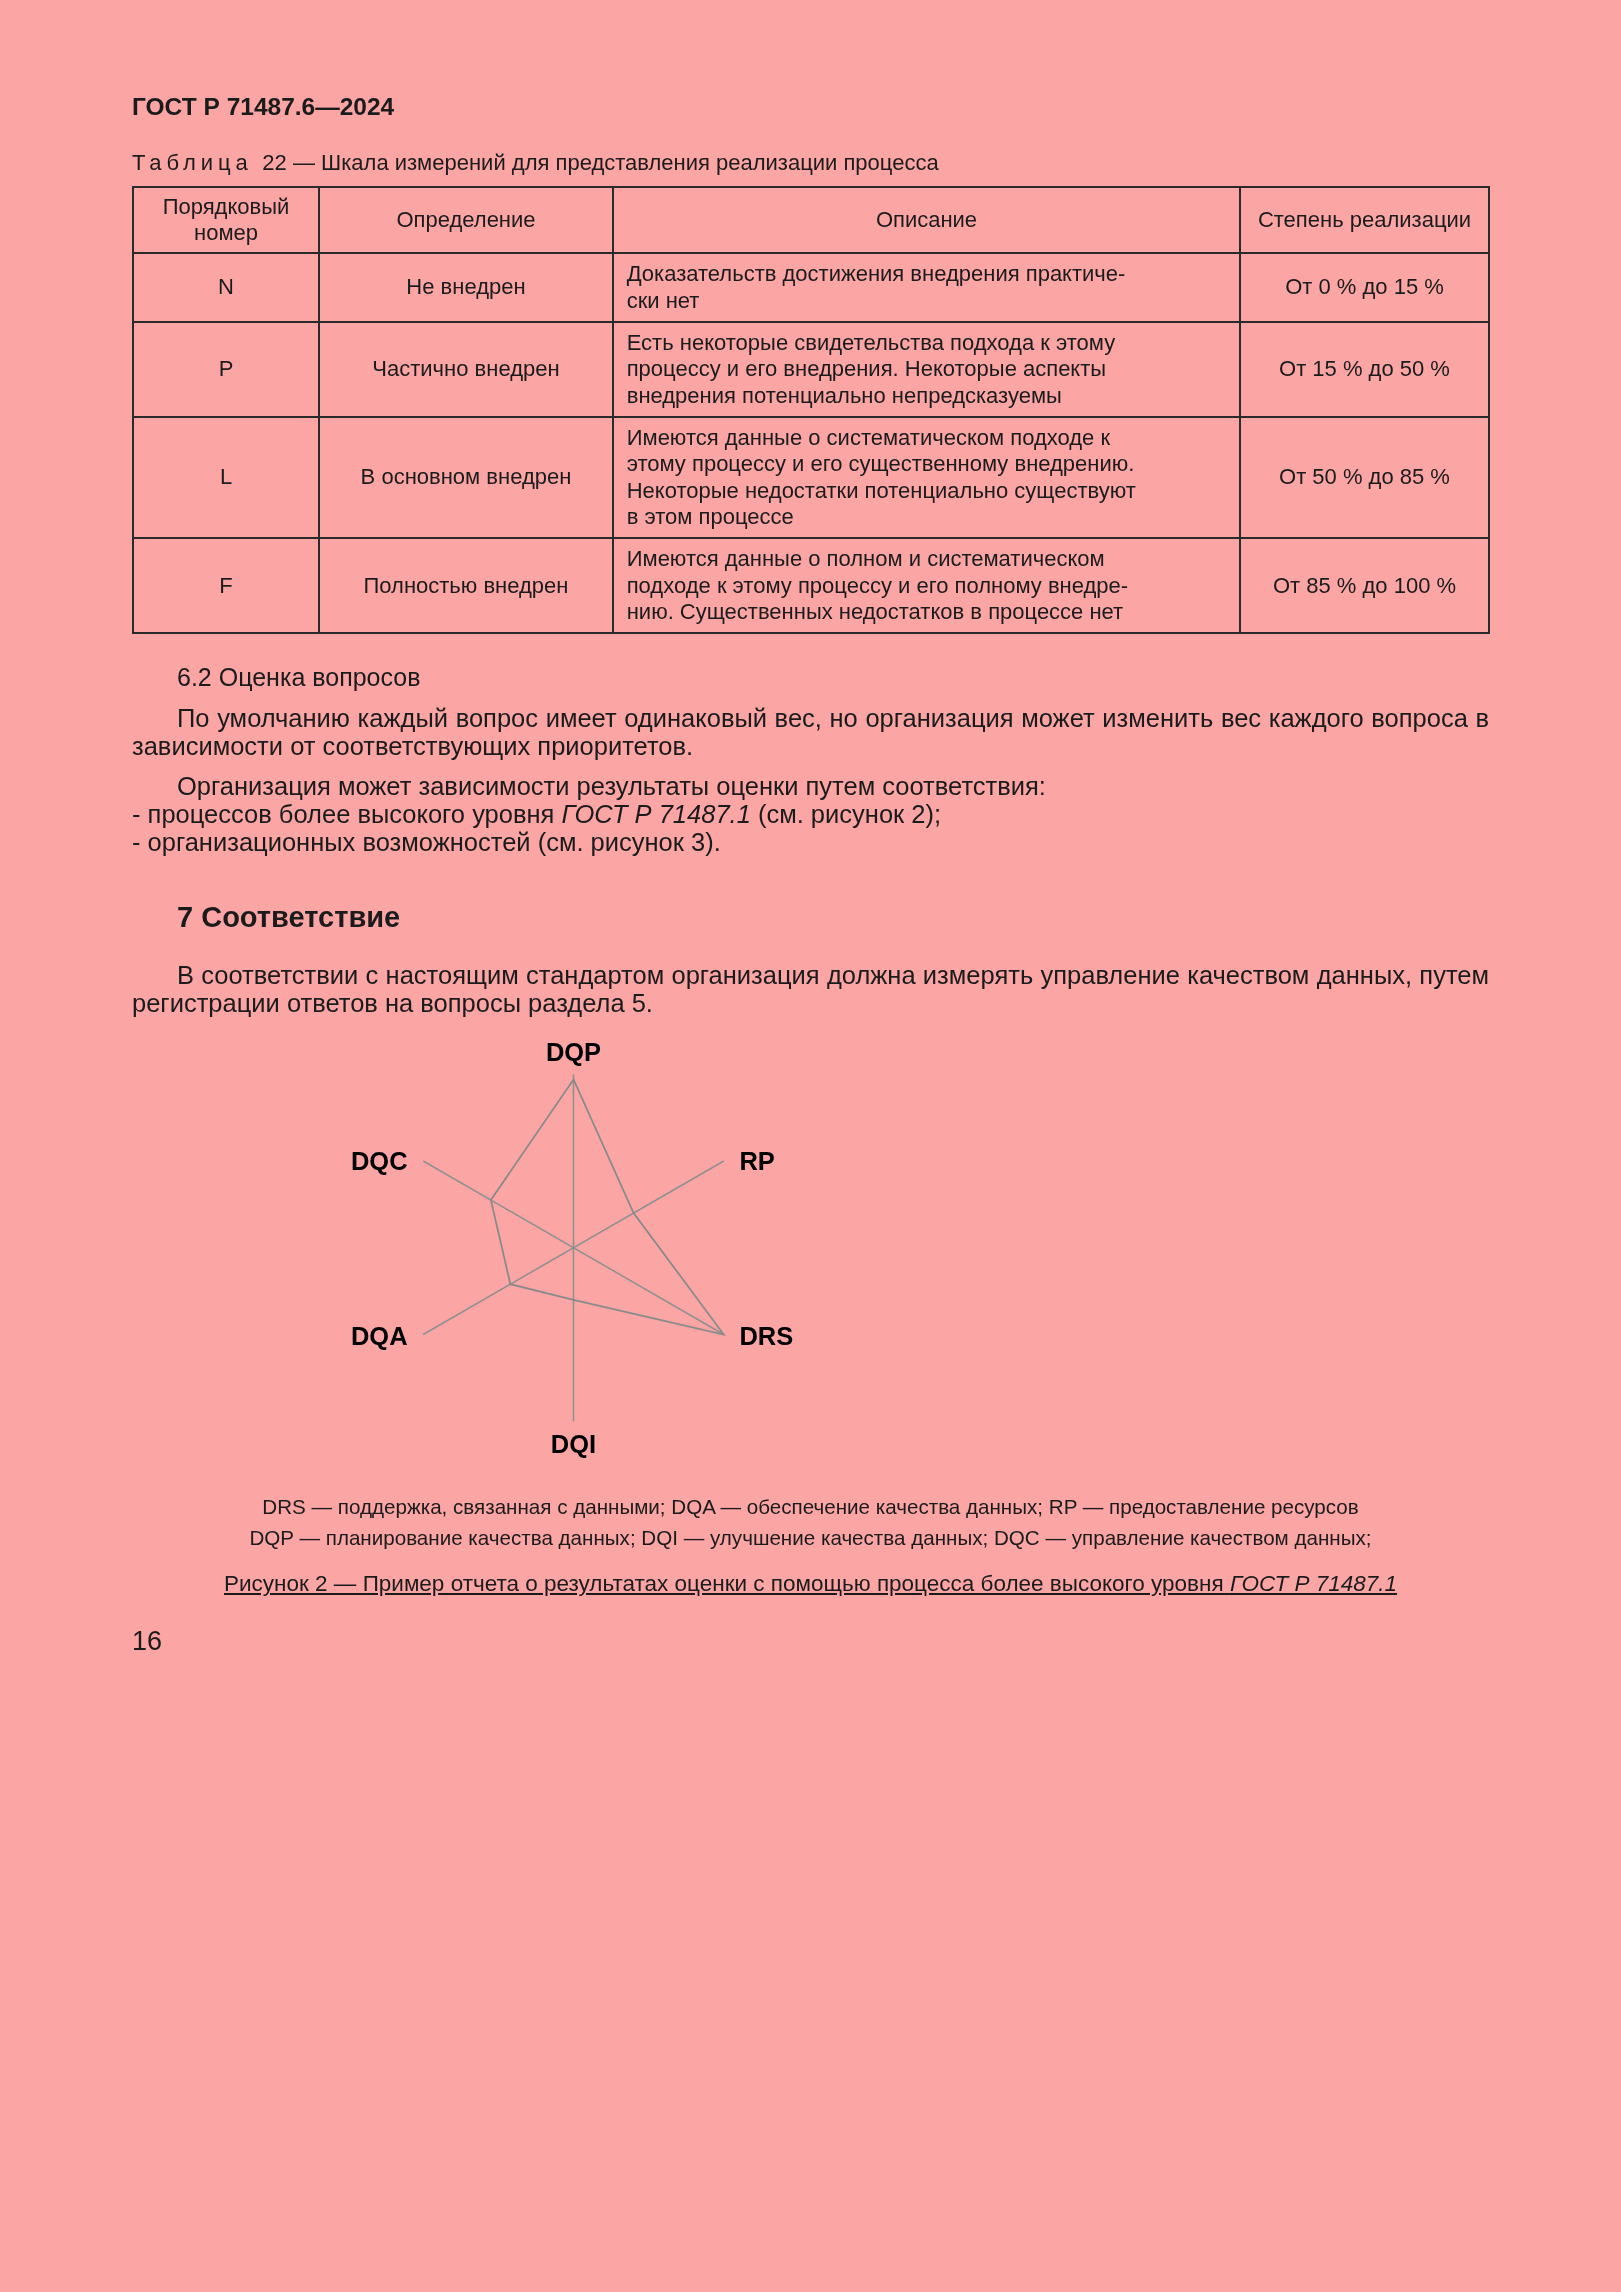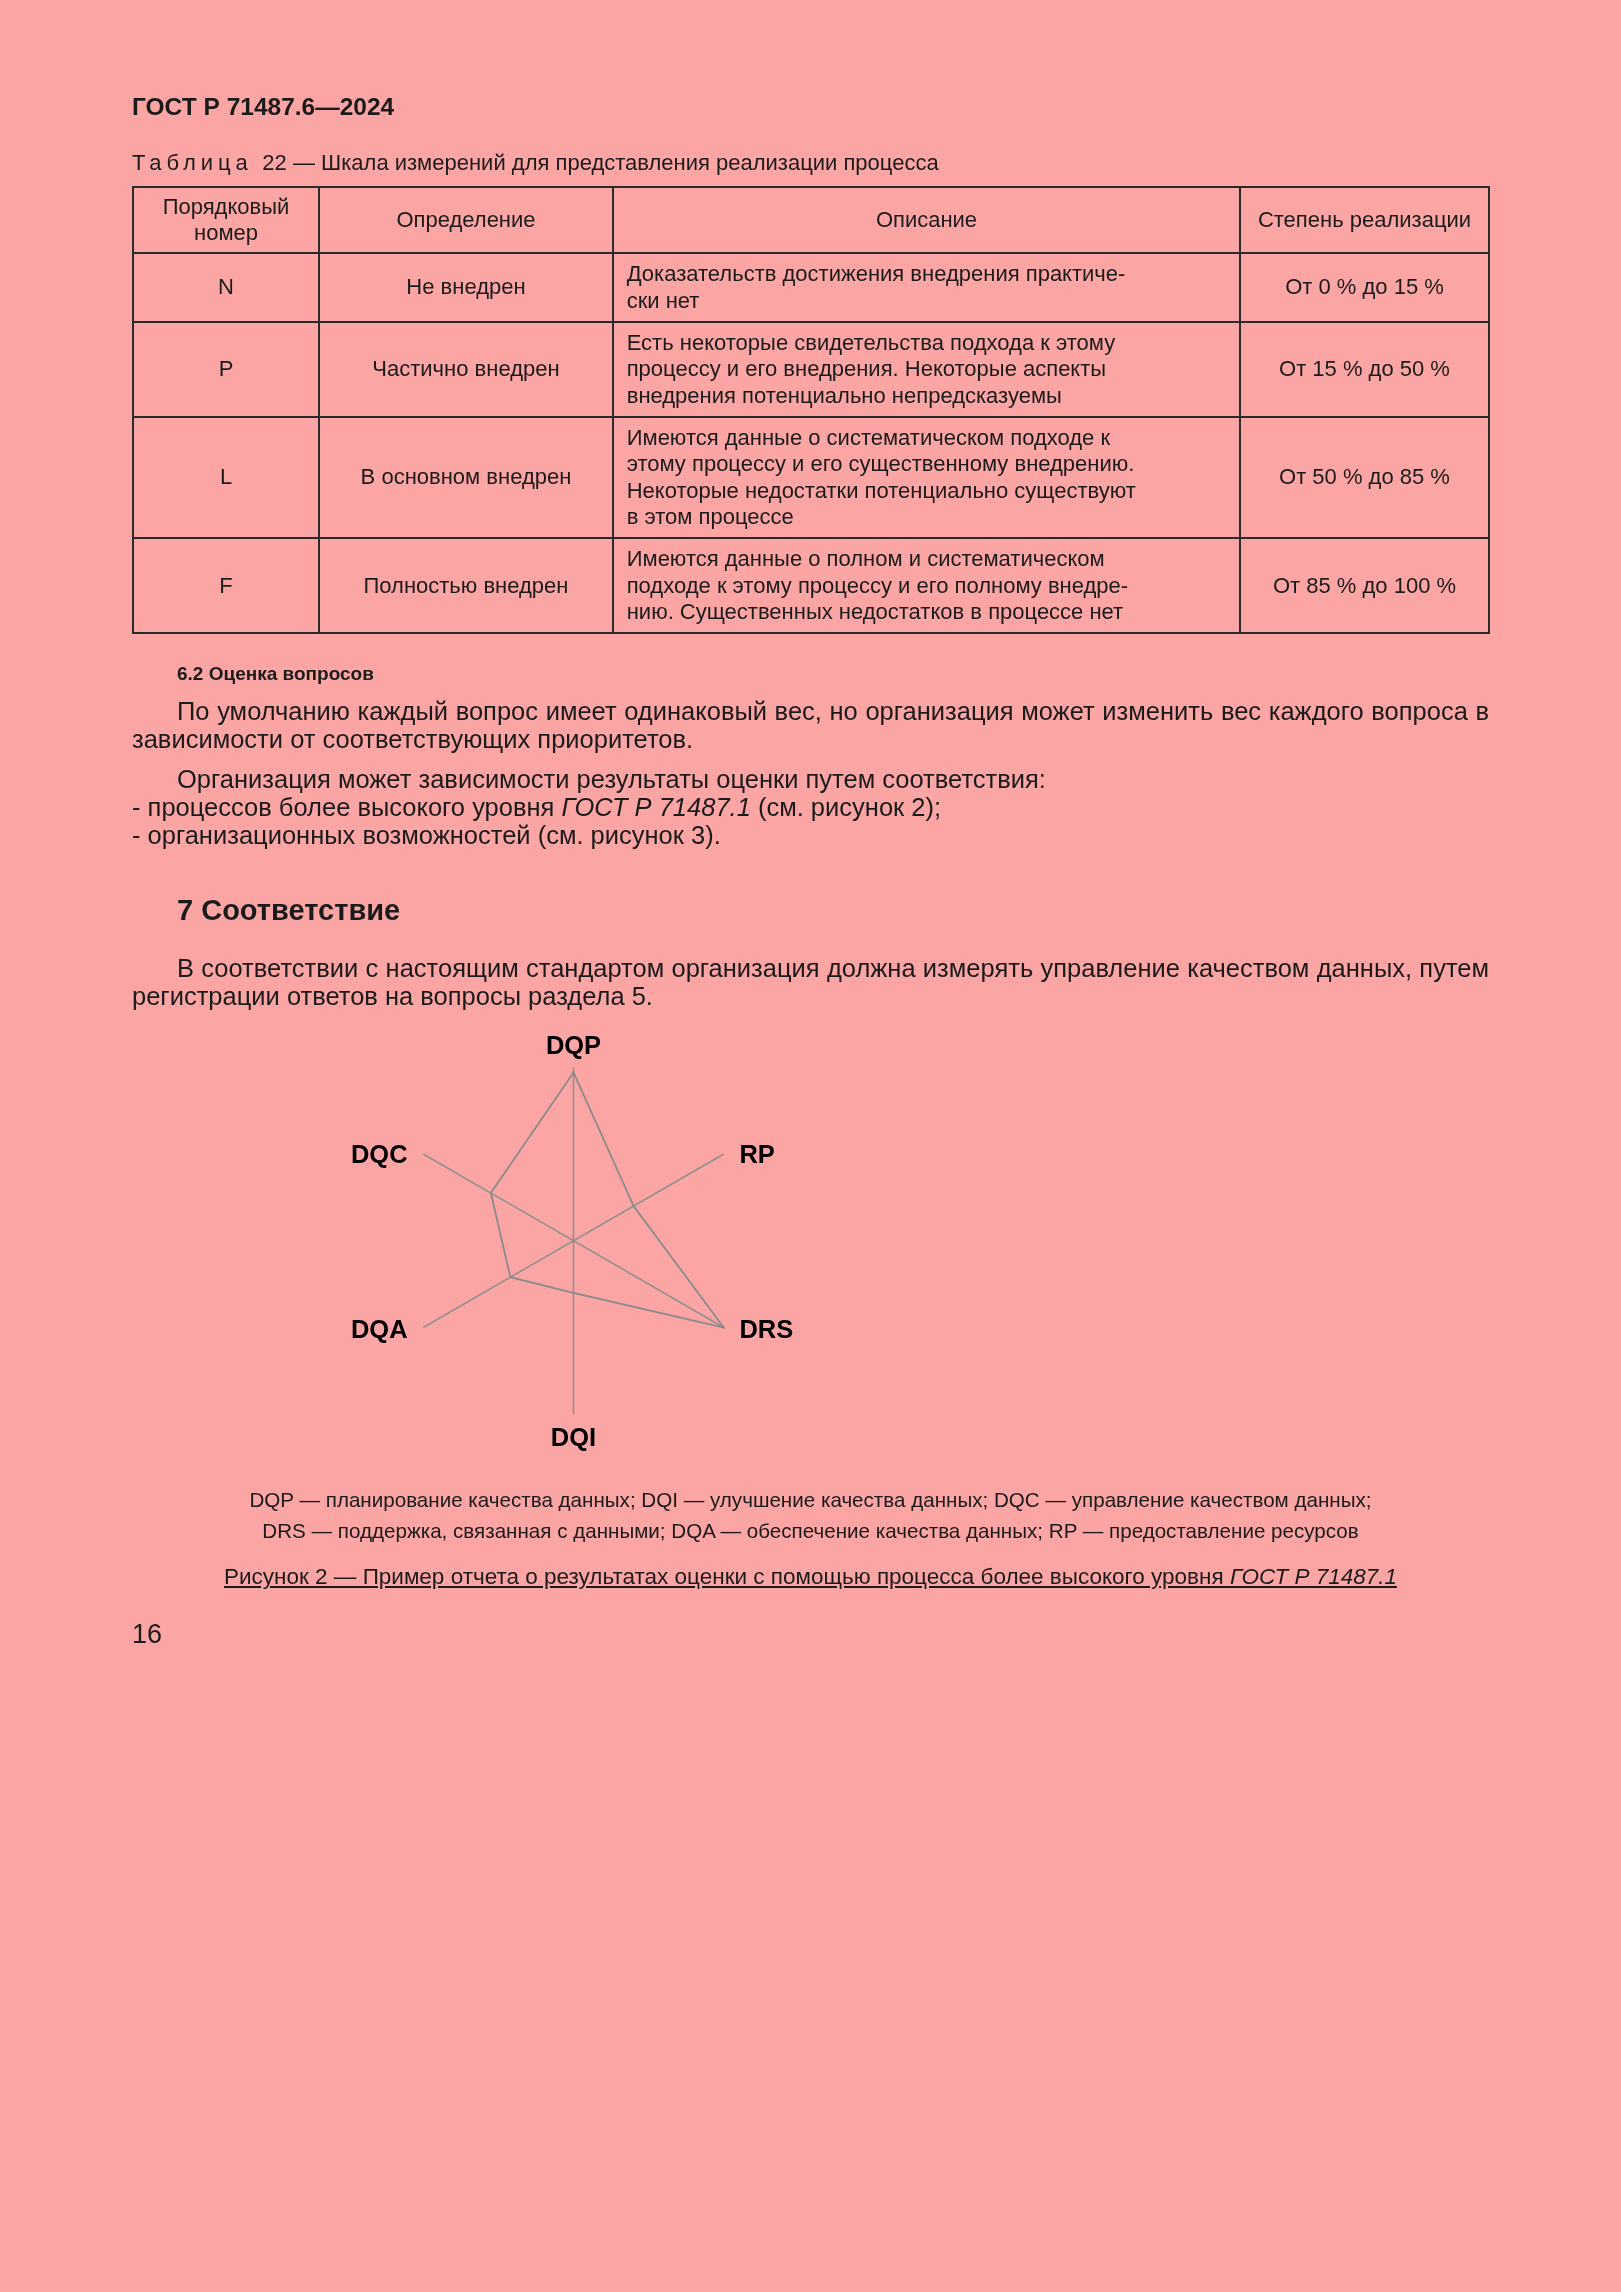--- a/index.html
+++ b/index.html
@@ -43,21 +43,21 @@
     vertical-align: middle;
     padding: 5.9px 7.8px;
   }
   td.c-desc {
     padding: 6.9px 12.7px;
     vertical-align: middle;
     white-space: pre-line;
     text-align: left;
   }
 
-  .h-small { margin: 29px 0 0 45px; font-size: 19px; font-weight: bold; }
+  .h-small { margin: 29px 0 0 45px; font-size: 25px; font-weight: normal; }
   .h-big   { margin: 45px 0 0 45px; font-size: 29px;   font-weight: bold; }
 
   .para {
     margin: 11.8px 0 0 0;
     font-size: 25.5px;
     line-height: 28px;
     text-align: justify;
     text-indent: 45px;
   }
   .para.no-justify { text-align: left; }
@@ -180,22 +180,22 @@
           <polygon points="380.0,53.3 441.3,189.6 533.3,313.5 380.0,278.1 315.6,262.2 295.7,176.3" fill="none" stroke="#8a8a8a" stroke-width="1.8"></polygon>
           <text x="380.0" y="34.0" text-anchor="middle" fill="#000000" class="radar-label">DQP</text>
           <text x="549.3" y="145.5" text-anchor="start" fill="#000000" class="radar-label">RP</text>
           <text x="549.3" y="324.5" text-anchor="start" fill="#000000" class="radar-label">DRS</text>
           <text x="380.0" y="434.0" text-anchor="middle" fill="#000000" class="radar-label">DQI</text>
           <text x="210.7" y="324.5" text-anchor="end" fill="#000000" class="radar-label">DQA</text>
           <text x="210.7" y="145.5" text-anchor="end" fill="#000000" class="radar-label">DQC</text>
         </svg>
     </div>
 
+    <div class="legend-line">DRS — поддержка, связанная с данными; DQA — обеспечение качества данных; RP — предоставление ресурсов</div>
     <div class="legend-line">DQP — планирование качества данных; DQI — улучшение качества данных; DQC — управление качеством данных;</div>
-    <div class="legend-line">DRS — поддержка, связанная с данными; DQA — обеспечение качества данных; RP — предоставление ресурсов</div>
 
     <div class="fig-caption">
       <span>Рисунок 2 — Пример отчета о результатах оценки с помощью процесса более высокого уровня </span><i>ГОСТ Р 71487.1</i>
     </div>
 
     <div class="page-number">16</div>
 
   </div>
 </div>
 

